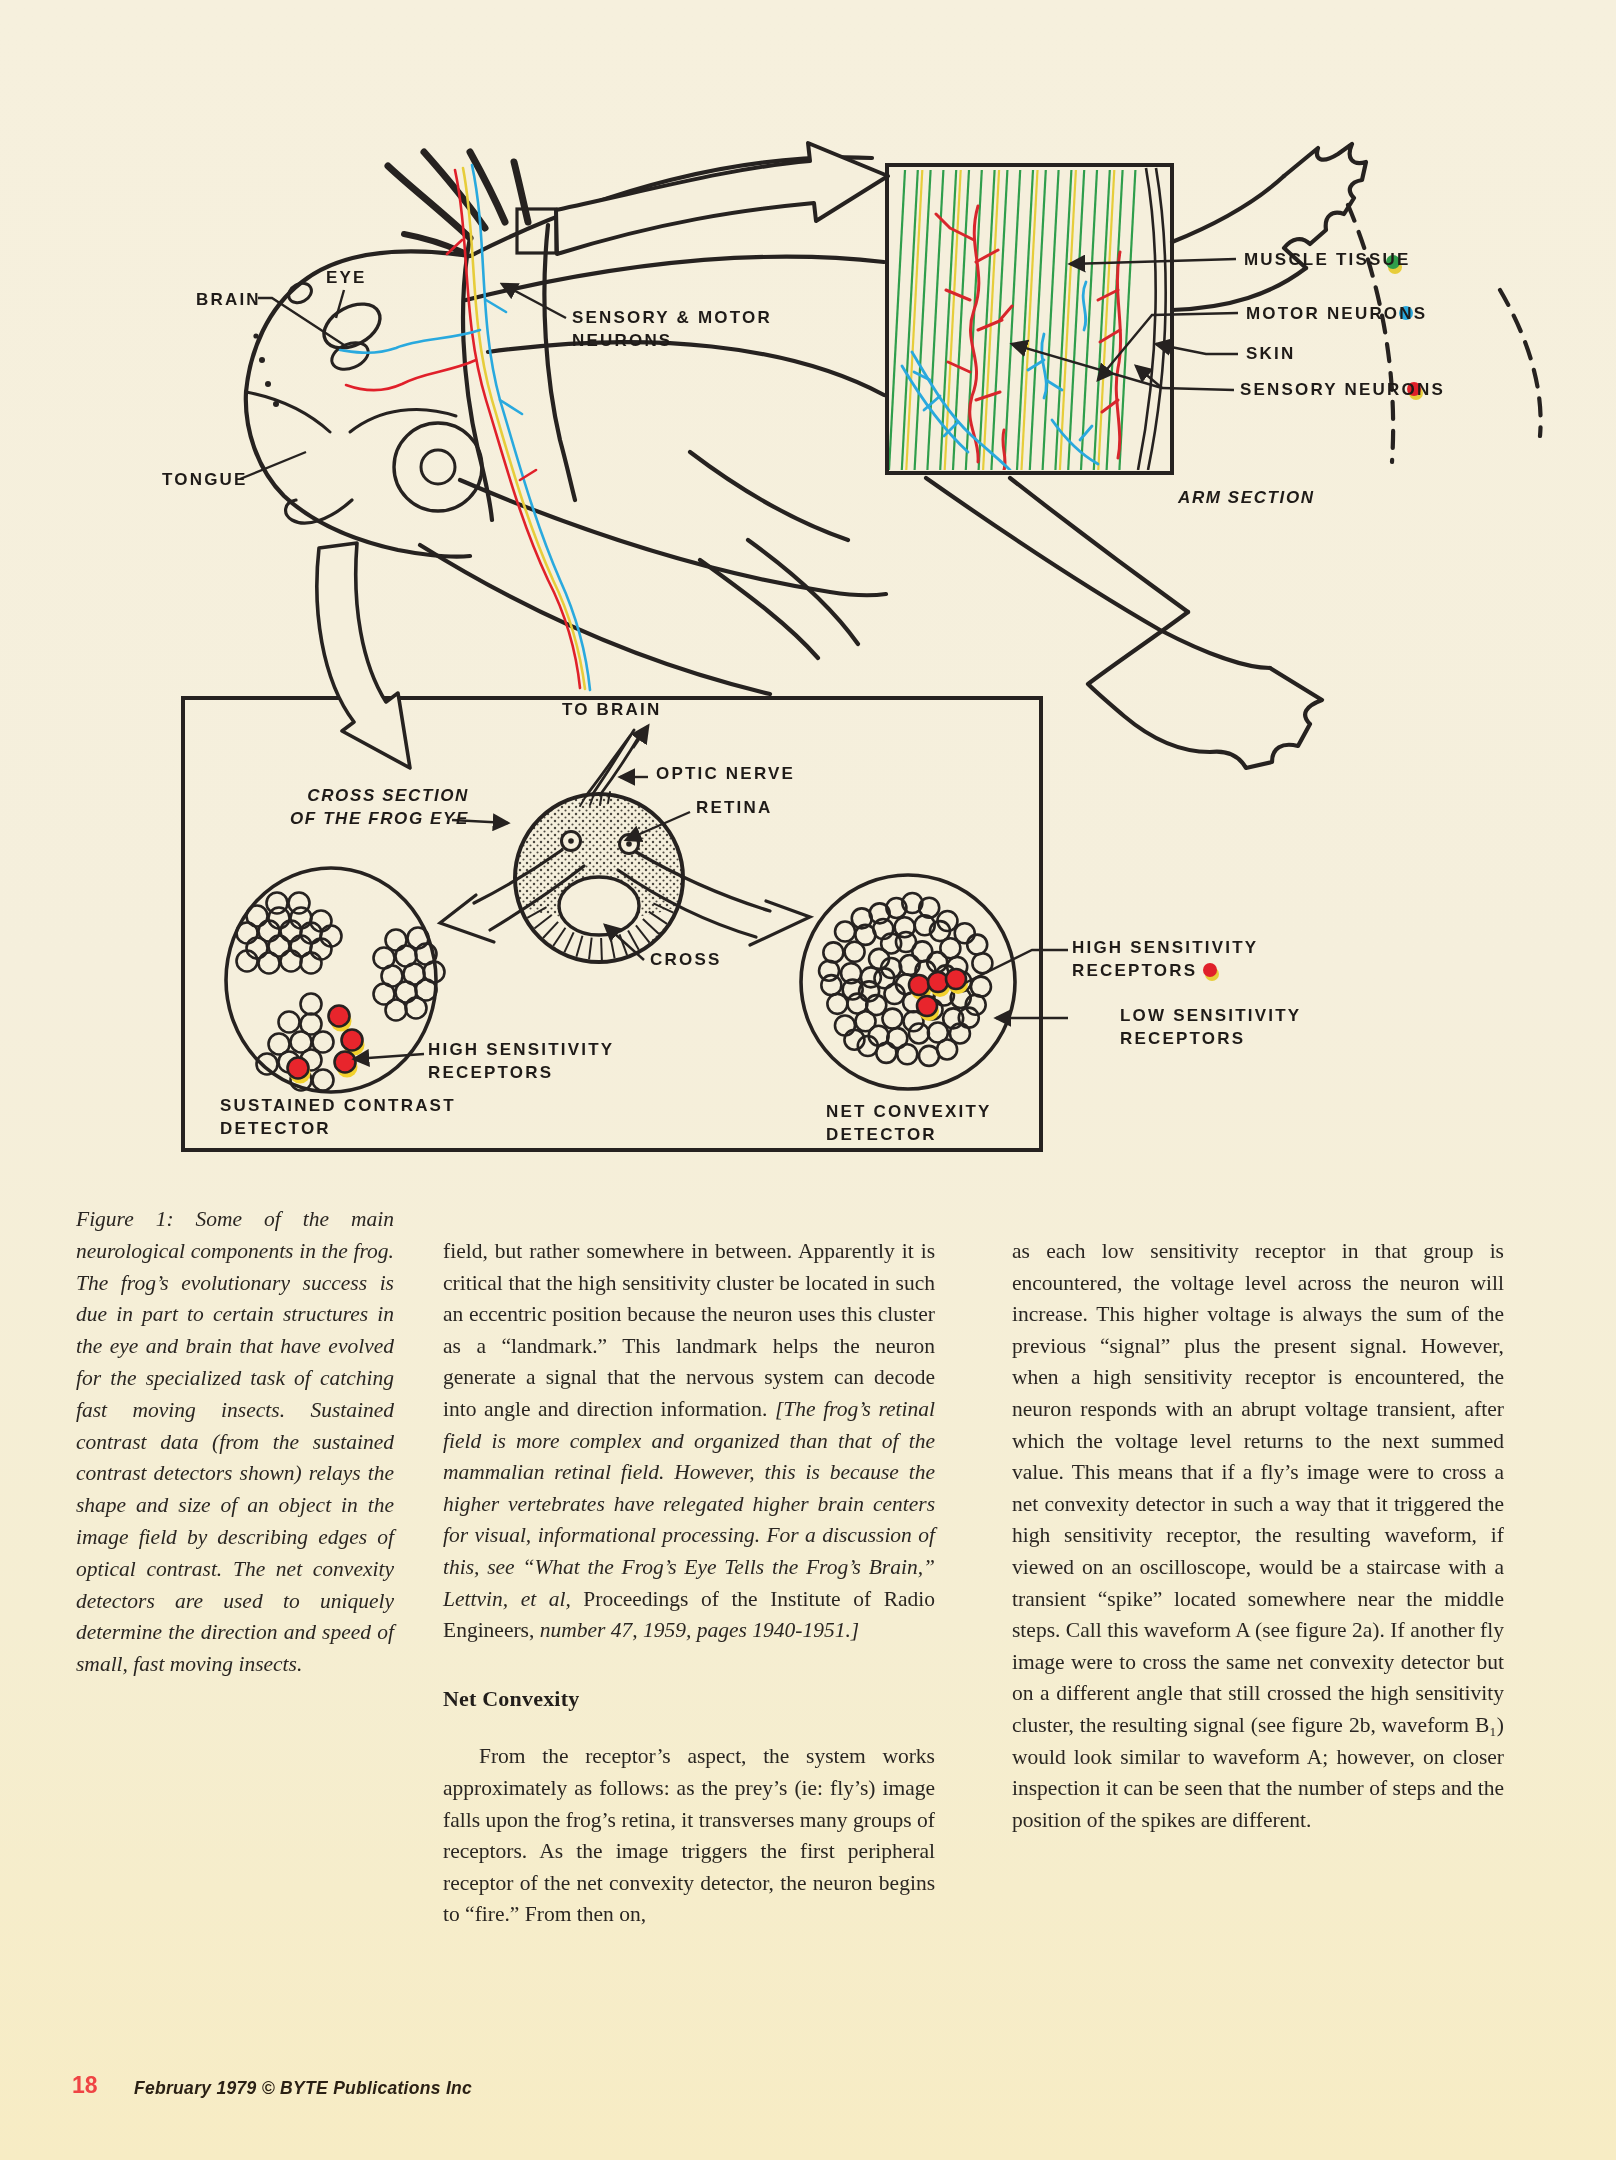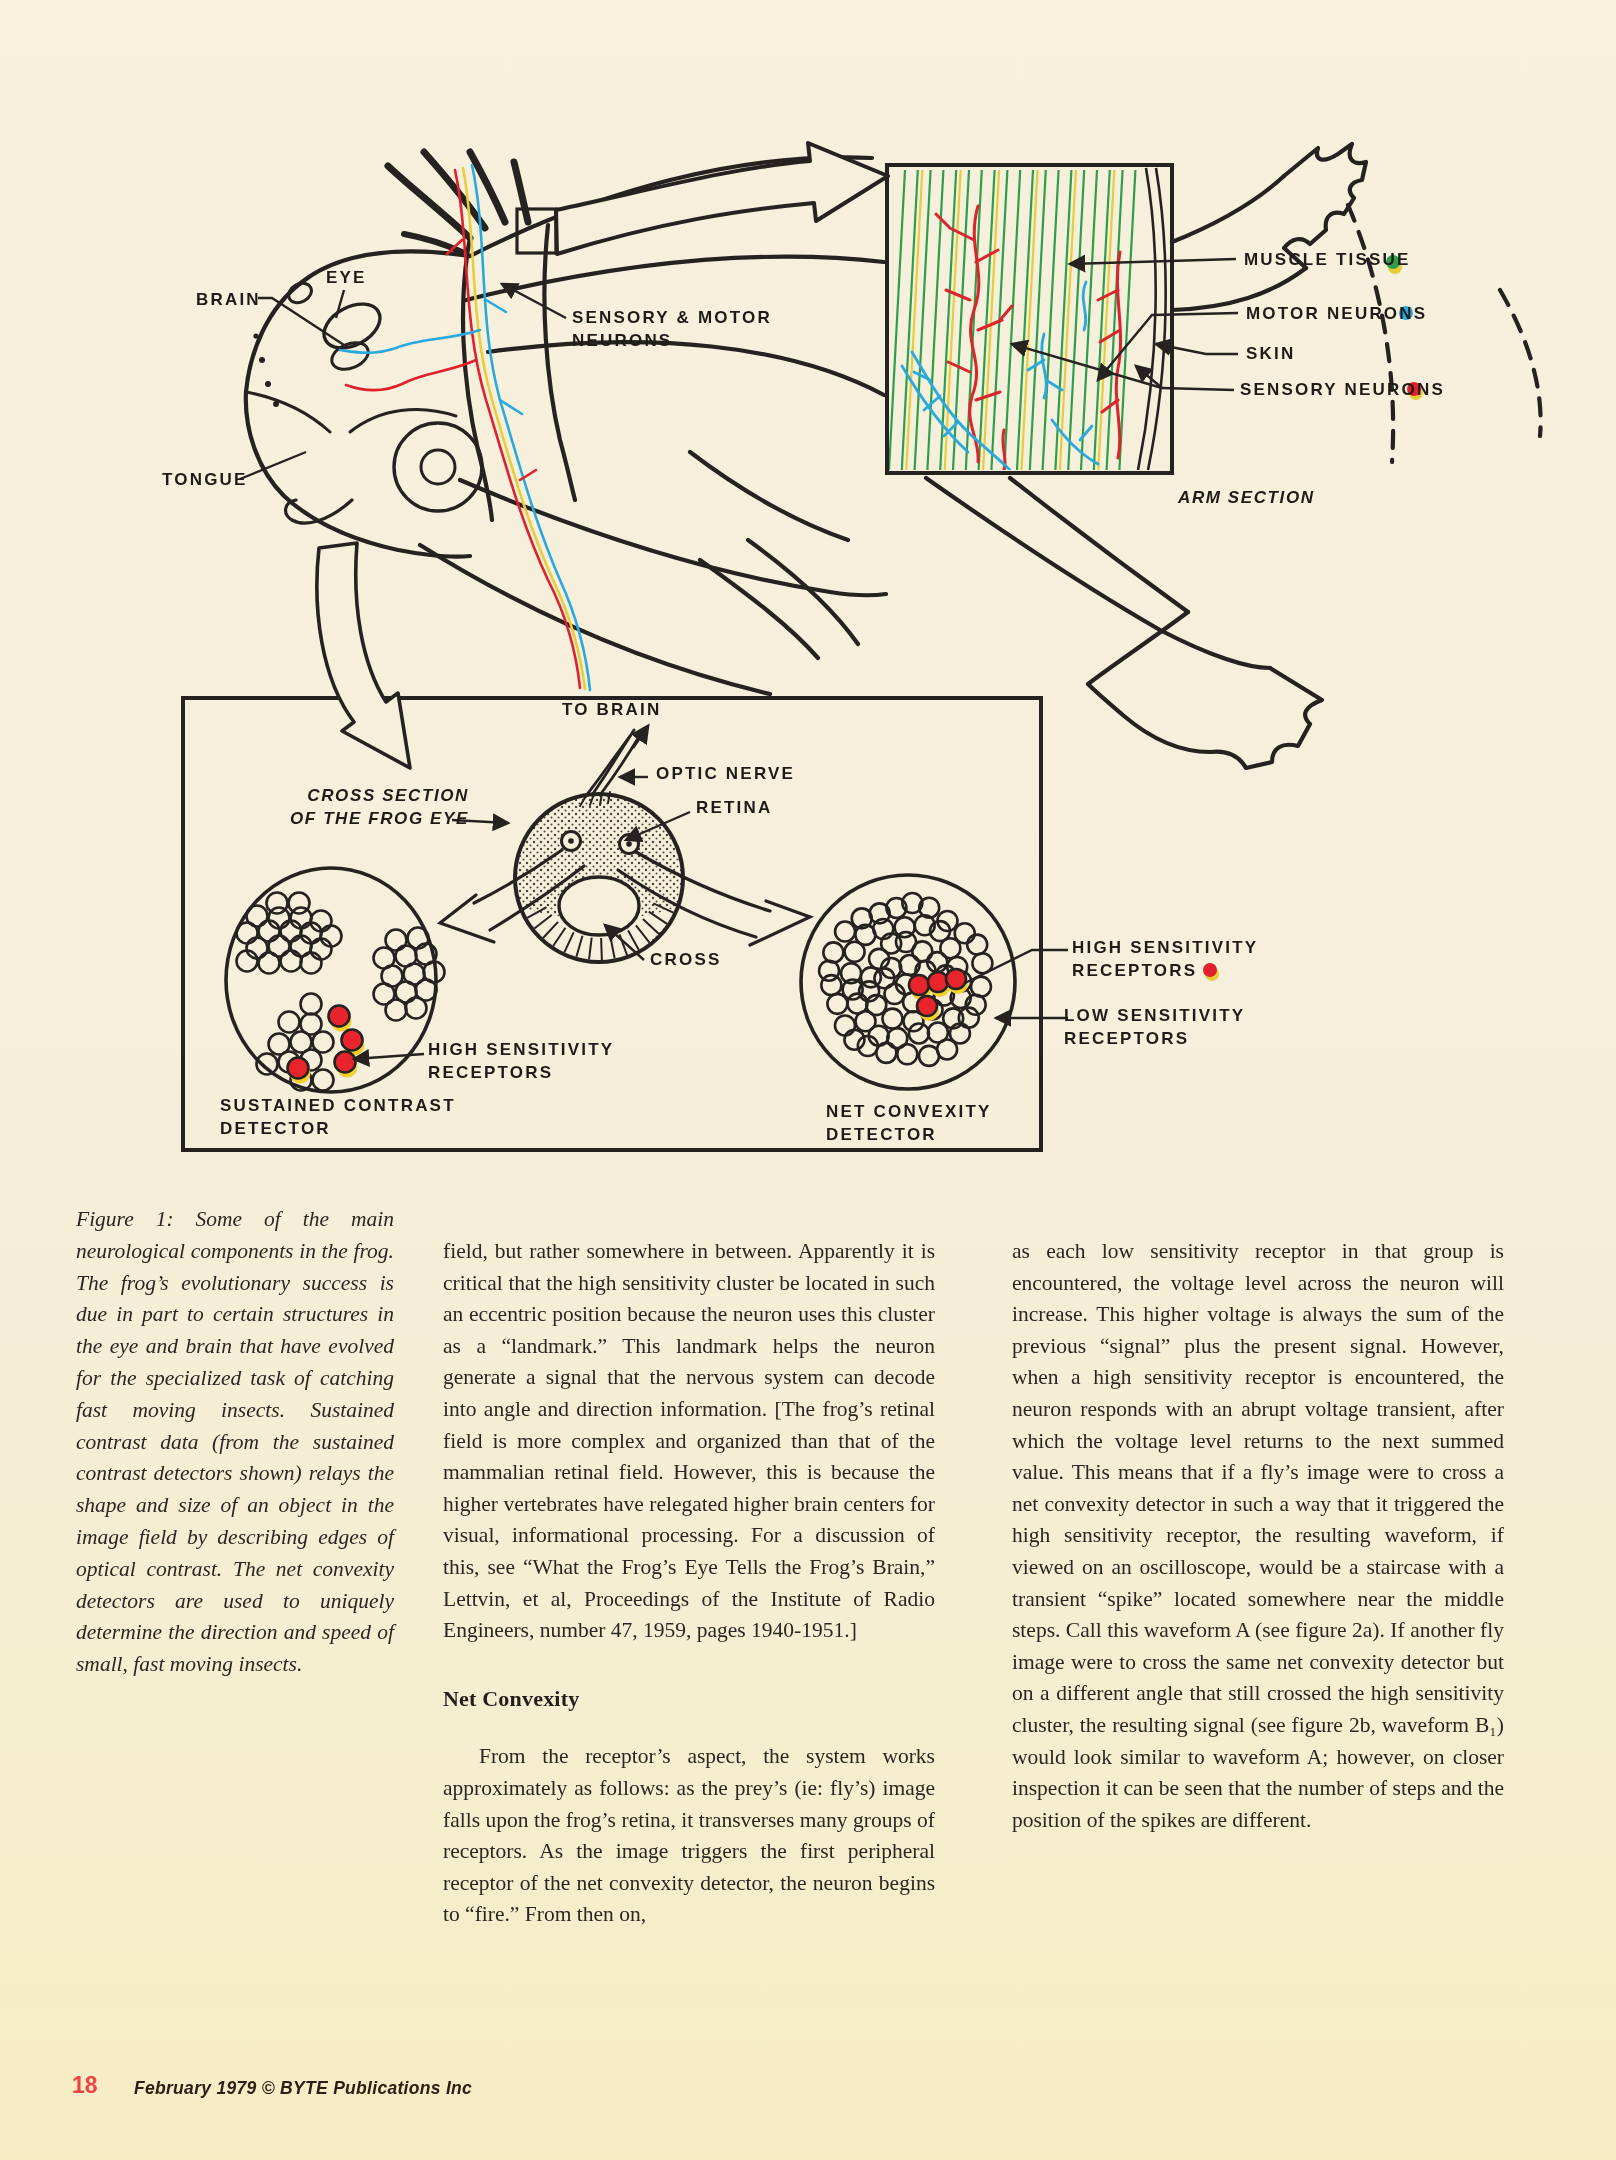--- a/index.html
+++ b/index.html
@@ -25,21 +25,21 @@
     font-size:21.5px;line-height:31.6px;text-align:justify;color:#2a2622;
   }
   .col2{left:443px;top:1236px;}
   .col3{left:1012px;top:1236px;}
   .col p{margin:0;}
   .col .indent{text-indent:36px;}
   .col h3{
     font-family:"Liberation Serif",serif;font-size:22px;margin:36px 0 27px 0;
     font-weight:bold;letter-spacing:.2px;color:#221e1a;
   }
-  .it{}
+  .it{font-style:italic;}
   .folio{position:absolute;left:72px;top:2072px;font-size:23px;font-weight:bold;color:#ef4444;text-align:center;}
   .footer-text{
     position:absolute;left:134px;top:2078px;font-size:17.5px;font-weight:bold;
     font-style:italic;color:#2a2014;letter-spacing:.3px;
   }
 </style>
 </head>
 <body>
 
 <svg class="fig-art" width="1616" height="2160" viewBox="0 0 1616 2160" aria-hidden="true">
@@ -443,21 +443,21 @@
     <span>DETECTOR</span>
 </div>
 <div class="fig-label" style="left:826px;top:1100px">
   <span>NET CONVEXITY</span>
     <span>DETECTOR</span>
 </div>
 <div class="fig-label" style="left:1072px;top:936px">
   <span>HIGH SENSITIVITY</span>
     <span>RECEPTORS</span>
 </div>
-<div class="fig-label" style="left:1064px;top:1004px">
+<div class="fig-label" style="left:1120px;top:1004px">
   <span>LOW SENSITIVITY</span>
     <span>RECEPTORS</span>
 </div>
 
 <div class="caption">Figure 1: Some of the main neurological components in the frog. The frog’s evolutionary success is due in part to certain structures in the eye and brain that have evolved for the specialized task of catching fast moving insects. Sustained contrast data (from the sustained contrast detectors shown) relays the shape and size of an object in the image field by describing edges of optical contrast. The net convexity detectors are used to uniquely determine the direction and speed of small, fast moving insects.</div>
 
 <div class="col col2">
   <p><span>field, but rather somewhere in between. Apparently it is critical that the high sensitivity cluster be located in such an eccentric position because the neuron uses this cluster as a “landmark.” This landmark helps the neuron generate a signal that the nervous system can decode into angle and direction information. </span><span class="it">[The frog’s retinal field is more complex and organized than that of the mammalian retinal field. However, this is because the higher vertebrates have relegated higher brain centers for visual, informational processing. For a discussion of this, see “What the Frog’s Eye Tells the Frog’s Brain,” Lettvin, et al, </span><span>Proceedings of the Institute of Radio Engineers, </span><span class="it">number 47, 1959, pages 1940-1951.]</span></p>
   <h3>Net Convexity</h3>
   <p class="indent">From the receptor’s aspect, the system works approximately as follows: as the prey’s (ie: fly’s) image falls upon the frog’s retina, it transverses many groups of receptors. As the image triggers the first peripheral receptor of the net convexity detector, the neuron begins to “fire.” From then on,</p>

